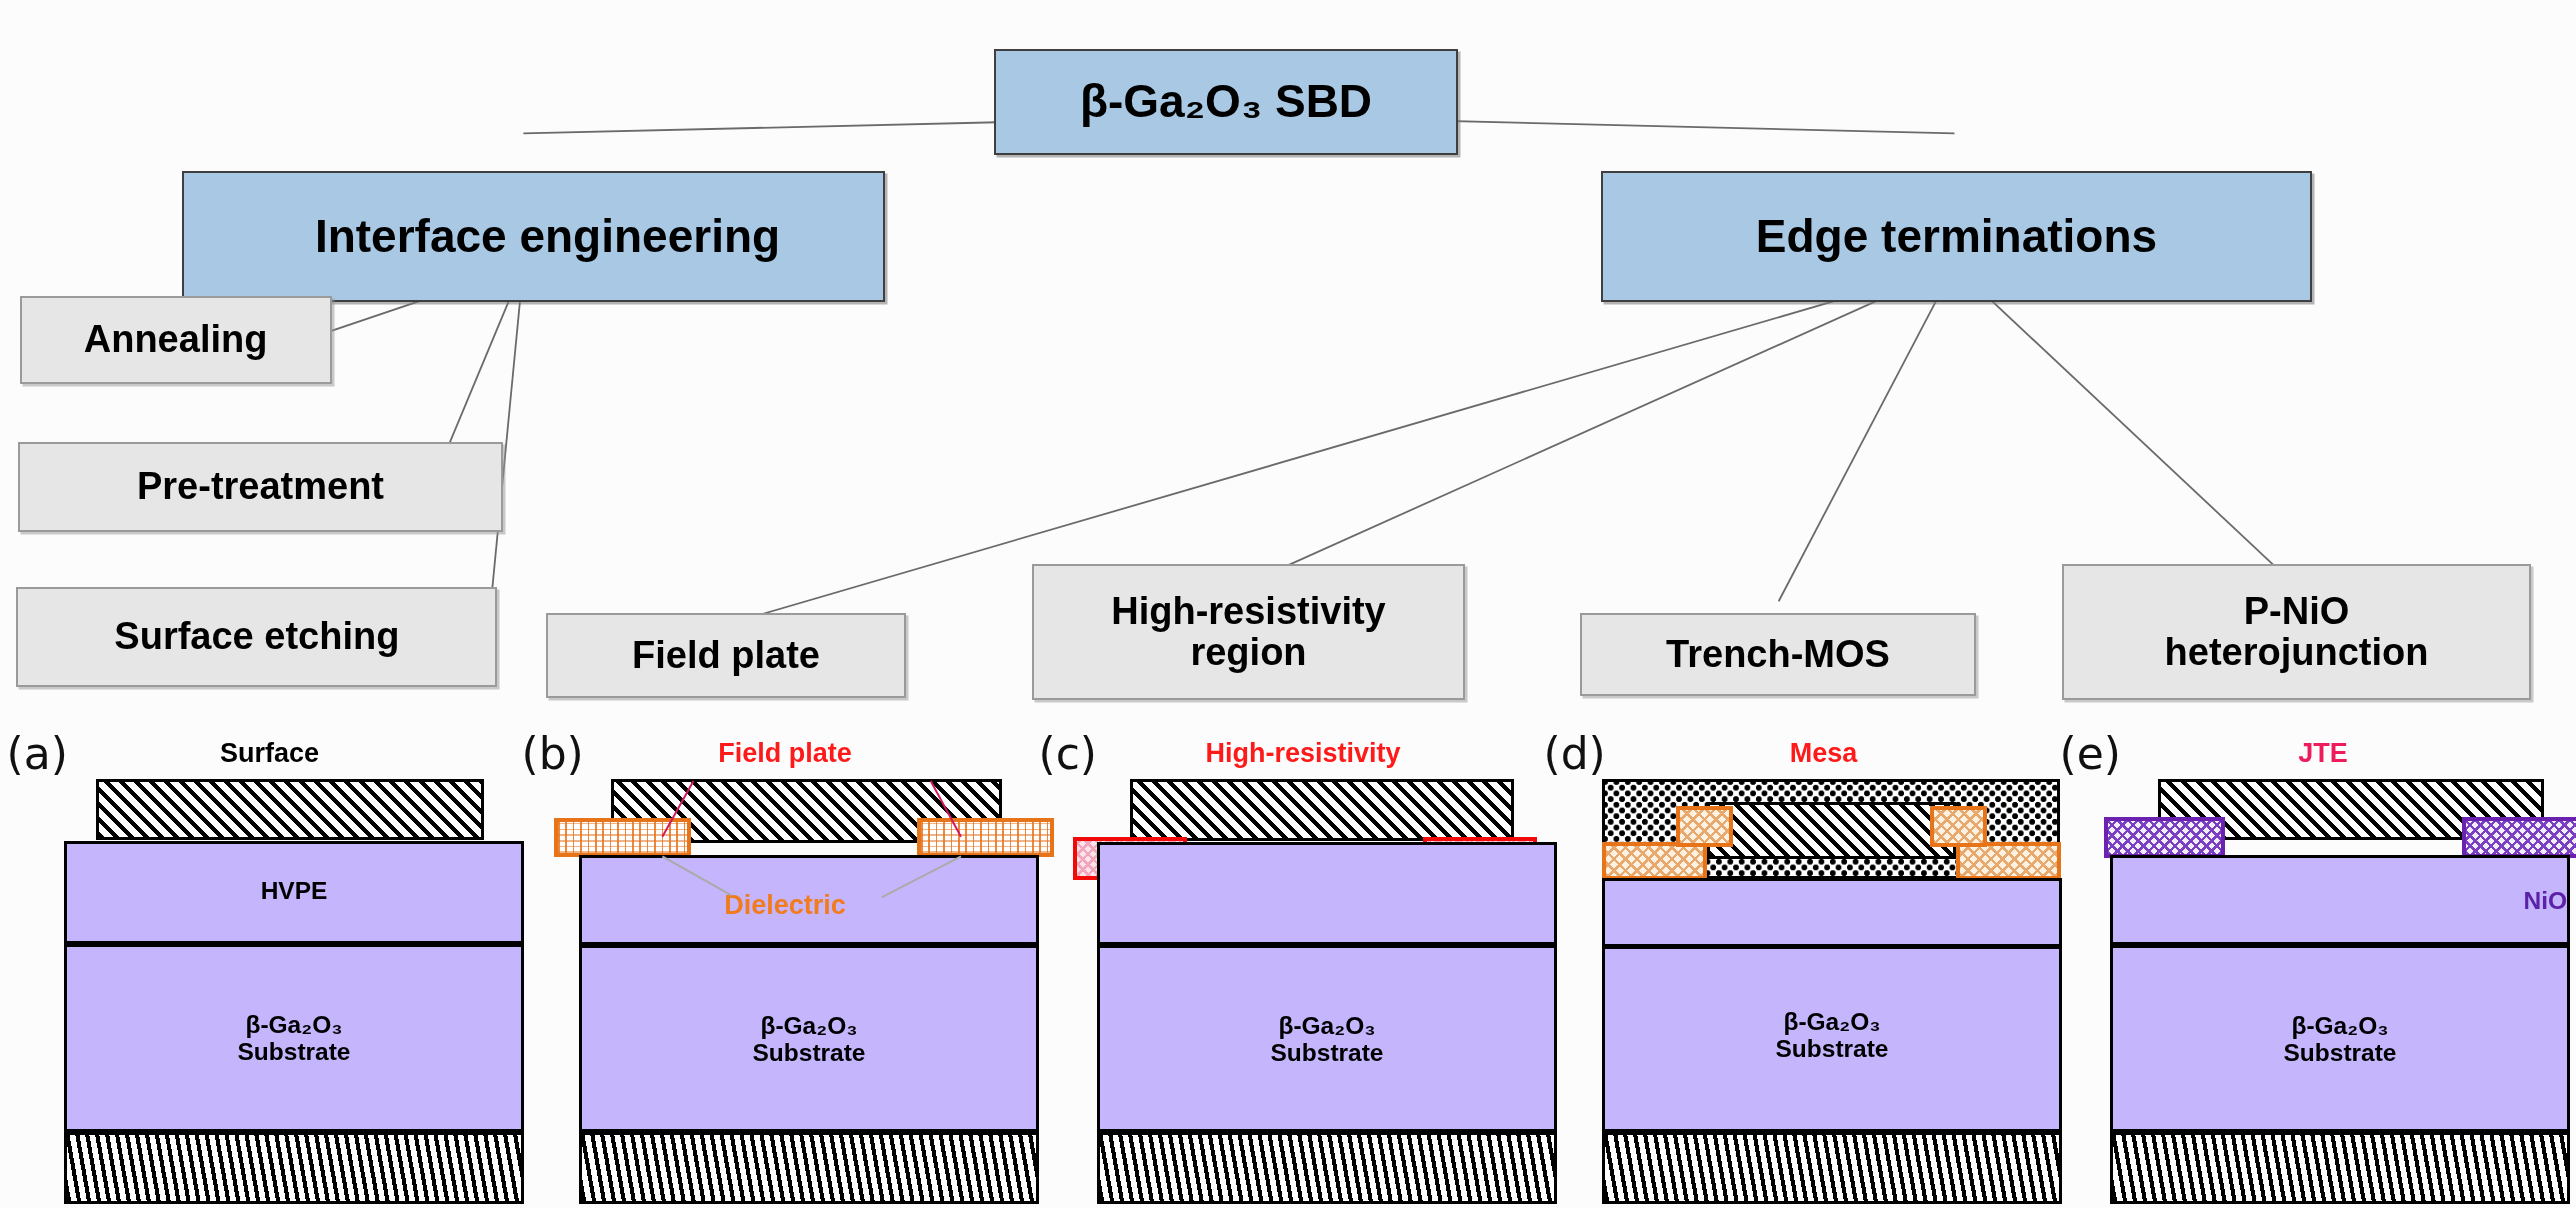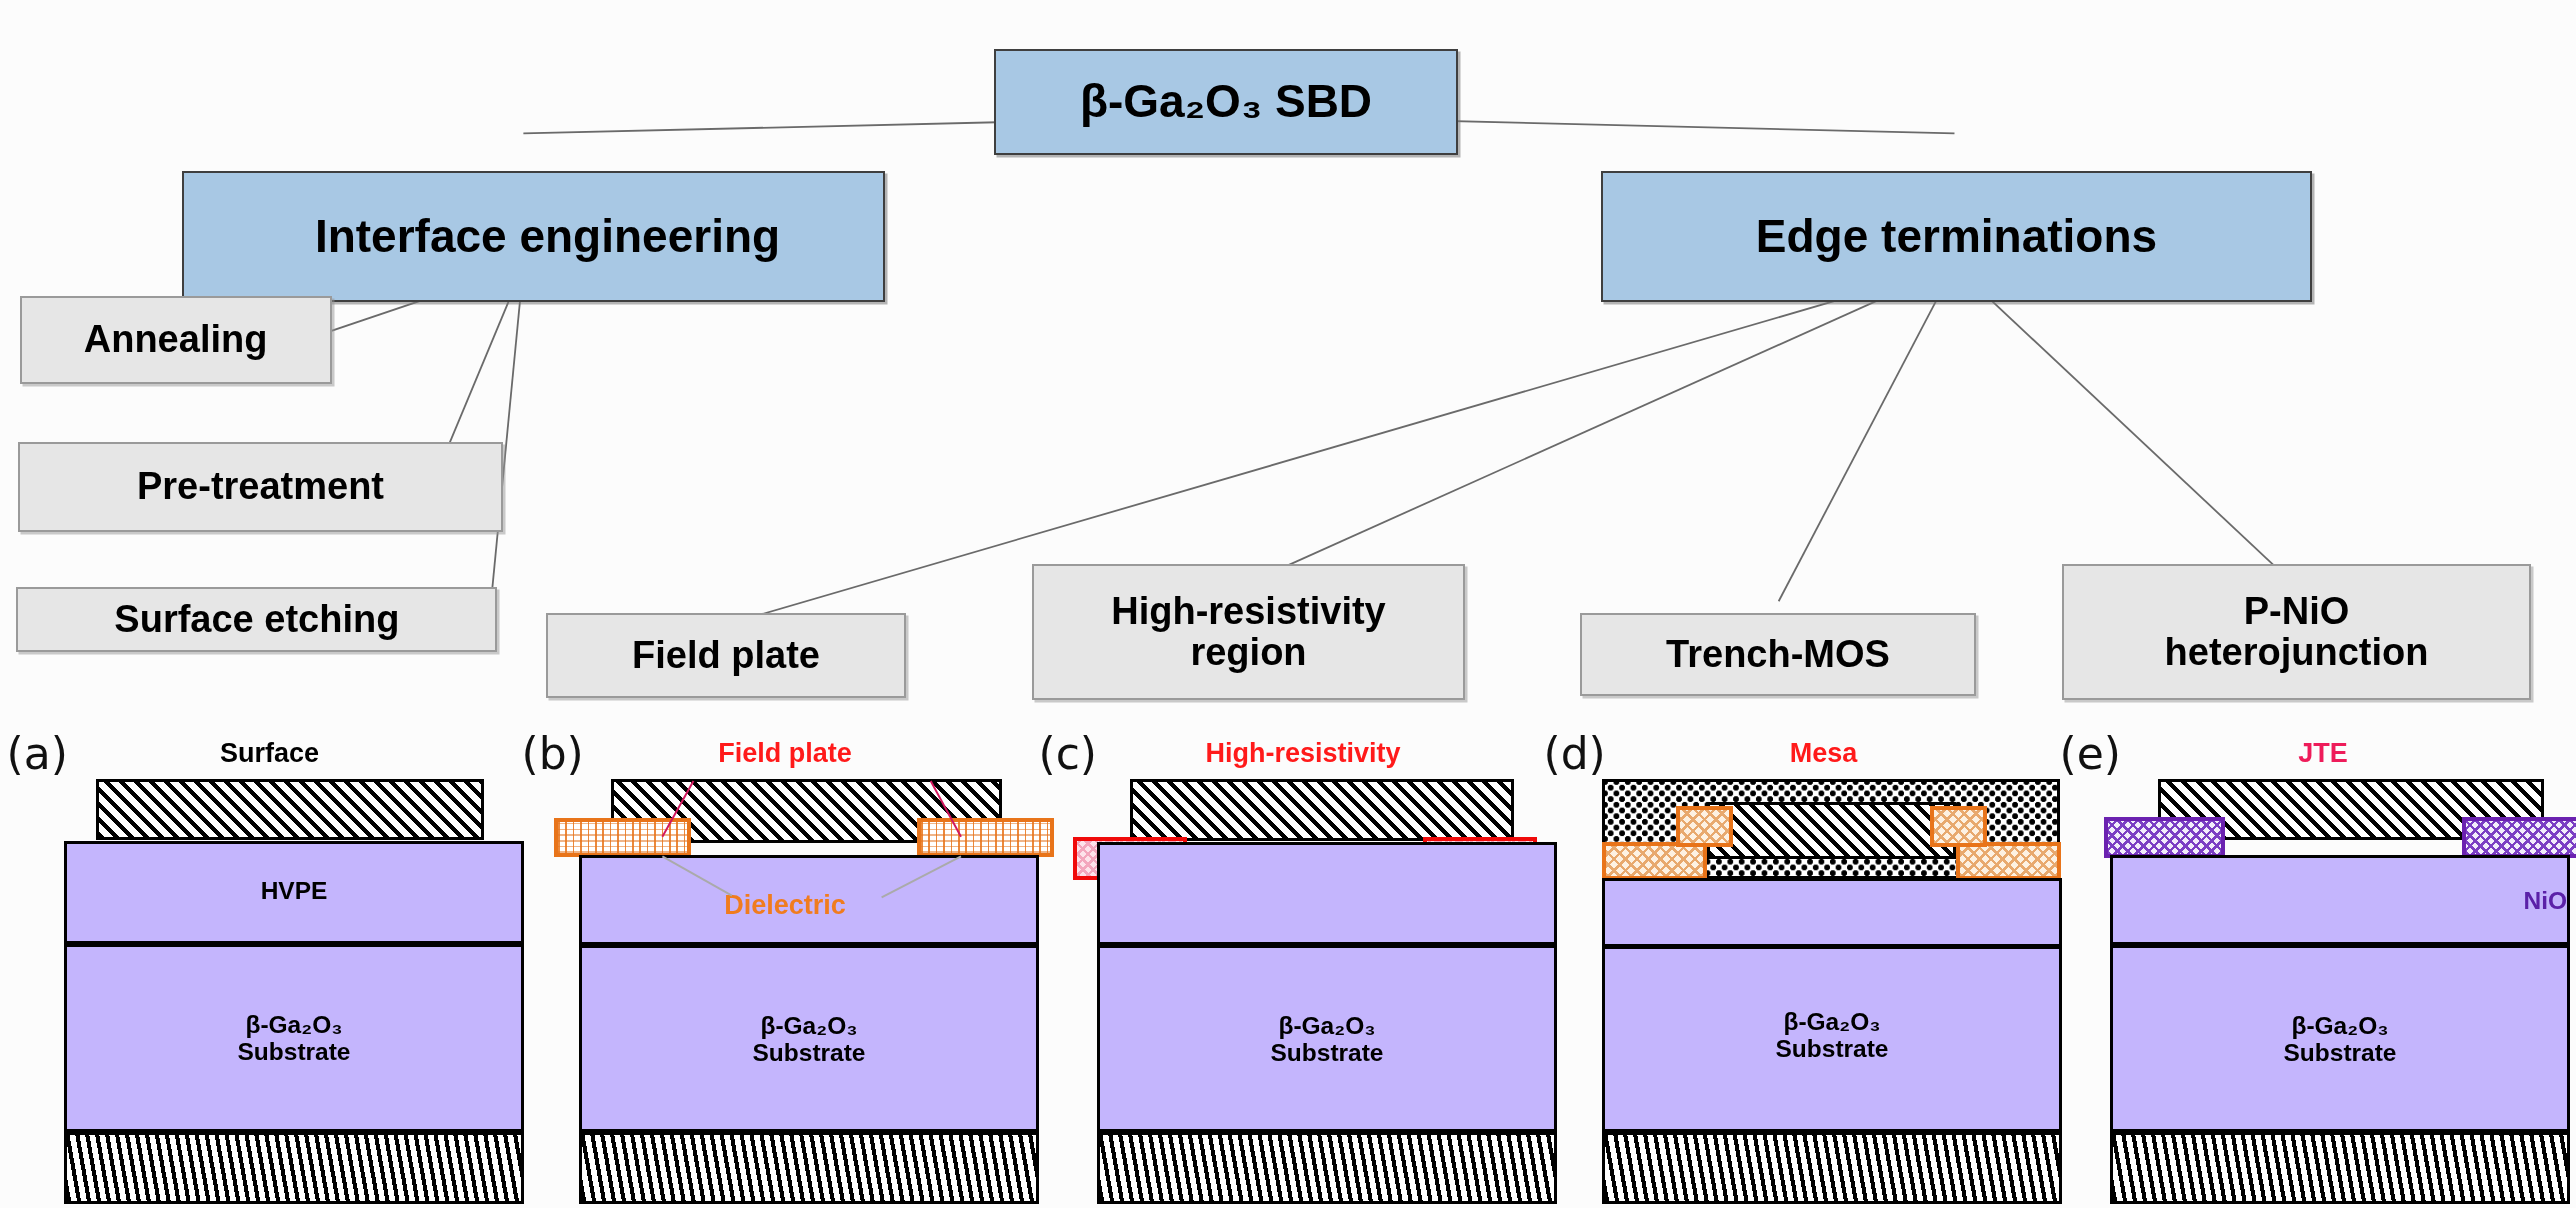--- a/index.html
+++ b/index.html
@@ -118,21 +118,21 @@
 </div>
 
 <div class="node gray" style="left:19.6px;top:296px;width:312px;height:88px;font-size:38px;">
   <span>Annealing</span>
 </div>
 
 <div class="node gray" style="left:18px;top:442px;width:485px;height:90px;font-size:38px;">
   <span>Pre-treatment</span>
 </div>
 
-<div class="node gray" style="left:16.4px;top:587px;width:481px;height:65px;font-size:38px;">
+<div class="node gray" style="left:16.4px;top:587px;width:481px;height:100px;font-size:38px;">
   <span>Surface etching</span>
 </div>
 
 <div class="node gray" style="left:546px;top:613px;width:360px;height:85px;font-size:38px;">
   <span>Field plate</span>
 </div>
 
 <div class="node gray" style="left:1032px;top:564px;width:433px;height:136px;font-size:38px;white-space:pre-line;">
   <span>High-resistivity
 region</span>

